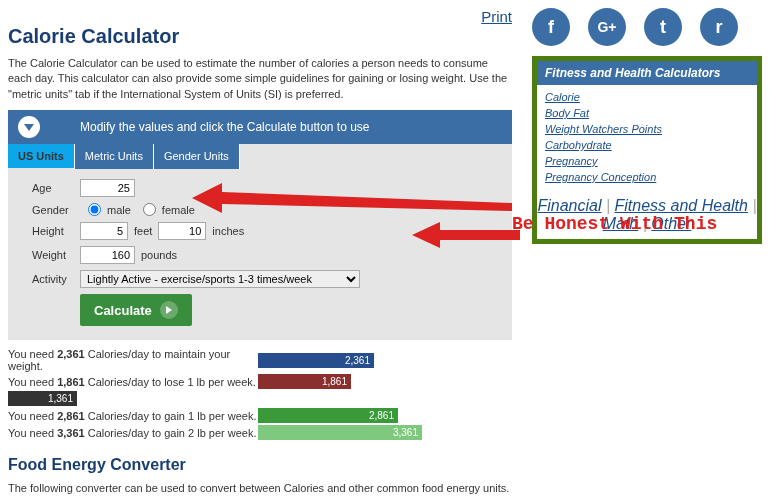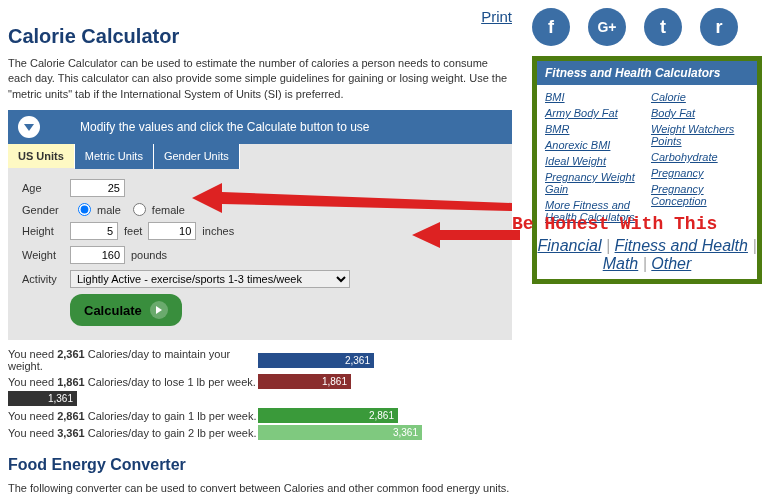--- a/index.html
+++ b/index.html
@@ -11,31 +11,31 @@
 h2 { font-size: 16px; margin-top: 16px; }
 .intro { font-size: 11px; line-height: 1.4; margin-bottom: 8px; }
 .print { text-align: right; font-size: 15px; }
 .print a { color: #1a4e8a; text-decoration: underline; }
 .bluebar { background: #3b6ea5; color: #fff; padding: 6px 10px; display: flex; align-items: center; font-size: 12px; }
 .bluebar .bubble { width: 22px; height: 22px; border-radius: 50%; background: #fff; margin-right: 40px; display: flex; align-items: center; justify-content: center; }
 .bluebar .bubble span { width:0; height:0; border-left:5px solid transparent; border-right:5px solid transparent; border-top:7px solid #3b6ea5; }
 .tabs { display: flex; background: #e5e5e5; }
 .tab { padding: 6px 10px; font-size: 11px; cursor: pointer; border-right: 1px solid #fff; }
 .tab.inactive { background: #3b6ea5; color: #fff; }
-.tab.active { background: #fef9c3; color: #333; font-weight: bold; border-bottom: 1px solid #e5e5e5; }
-.form { background: #e5e5e5; padding: 10px 14px 14px; }
+.tab.active { background: #0ea5e9; color: #333; font-weight: bold; border-bottom: 1px solid #e5e5e5; }
+.form { background: #e5e5e5; padding: 10px 24px 14px; }
 .row { display: flex; align-items: center; margin-bottom: 6px; font-size: 11px; }
 .row label { width: 48px; }
 .row input[type=text] { border: 1px solid #aaa; padding: 2px 4px; font-size: 11px; text-align: right; }
 .row select { border: 1px solid #aaa; font-size: 11px; padding: 1px 2px; }
 .w50 { width: 45px; }
 .w40 { width: 38px; }
 .gender { display: flex; align-items: center; gap: 4px; }
 .gender input { margin: 0 2px 0 8px; }
-.calc-btn { background: #398e3d; color: #000000; border: none; padding: 7px 14px; font-size: 13px; font-weight: bold; display: inline-flex; align-items: center; cursor: pointer; border-radius: 12px; margin-left: 48px; }
+.calc-btn { background: #398e3d; color: #ffffff; border: none; padding: 7px 14px; font-size: 13px; font-weight: bold; display: inline-flex; align-items: center; cursor: pointer; border-radius: 2px; margin-left: 48px; }
 .calc-btn .circ { width: 18px; height: 18px; border-radius: 50%; background: rgba(255,255,255,0.25); margin-left: 8px; display: flex; align-items: center; justify-content: center; }
 .calc-btn .circ span { width:0; height:0; border-top:4px solid transparent; border-bottom:4px solid transparent; border-left:6px solid #fff; }
 .results { margin-top: 8px; font-size: 11px; }
 .rline { display: flex; align-items: center; margin-bottom: 2px; }
 .rtext { width: 250px; }
 .rtext b { font-weight: bold; }
 .bar { height: 15px; color: #fff; text-align: right; padding-right: 4px; font-size: 10px; line-height: 15px; }
 .conv { background: #e5e5e5; padding: 12px; margin-top: 6px; text-align: center; }
 .socials { display: flex; gap: 18px; margin-bottom: 10px; }
 .soc { width: 38px; height: 38px; border-radius: 50%; background: #3b6ea5; color: #fff; display: flex; align-items: center; justify-content: center; font-weight: bold; font-size: 18px; }
@@ -140,29 +140,20 @@
   <div class="side">
     <div class="socials">
       <div class="soc">f</div>
       <div class="soc" style="font-size:14px">G+</div>
       <div class="soc">t</div>
       <div class="soc">r</div>
     </div>
     <div class="panel">
       <div class="panel-hd">Fitness and Health Calculators</div>
       <div class="panel-bd">
-        <div class="col" id="scol1">
-            <a href="#">BMI</a>
-            <a href="#">Army Body Fat</a>
-            <a href="#">BMR</a>
-            <a href="#">Anorexic BMI</a>
-            <a href="#">Ideal Weight</a>
-            <a href="#">Pregnancy Weight Gain</a>
-            <a href="#">More Fitness and Health Calculators</a>
-          </div>
         <div class="col" id="scol2">
             <a href="#">Calorie</a>
             <a href="#">Body Fat</a>
             <a href="#">Weight Watchers Points</a>
             <a href="#">Carbohydrate</a>
             <a href="#">Pregnancy</a>
             <a href="#">Pregnancy Conception</a>
           </div>
       </div>
       <div class="cats" id="cats"><a href="#">Financial</a><span> | </span><a href="#">Fitness and Health</a><span> | </span><a href="#">Math</a><span> | </span><a href="#">Other</a></div>

